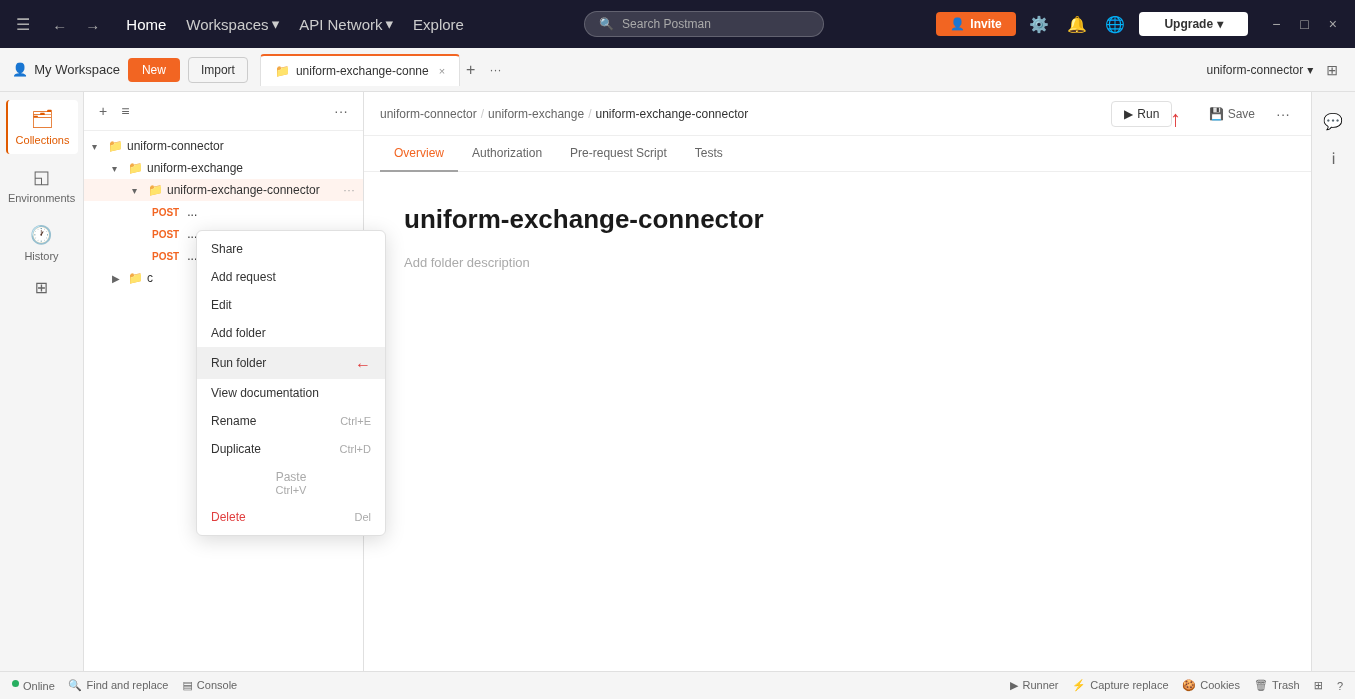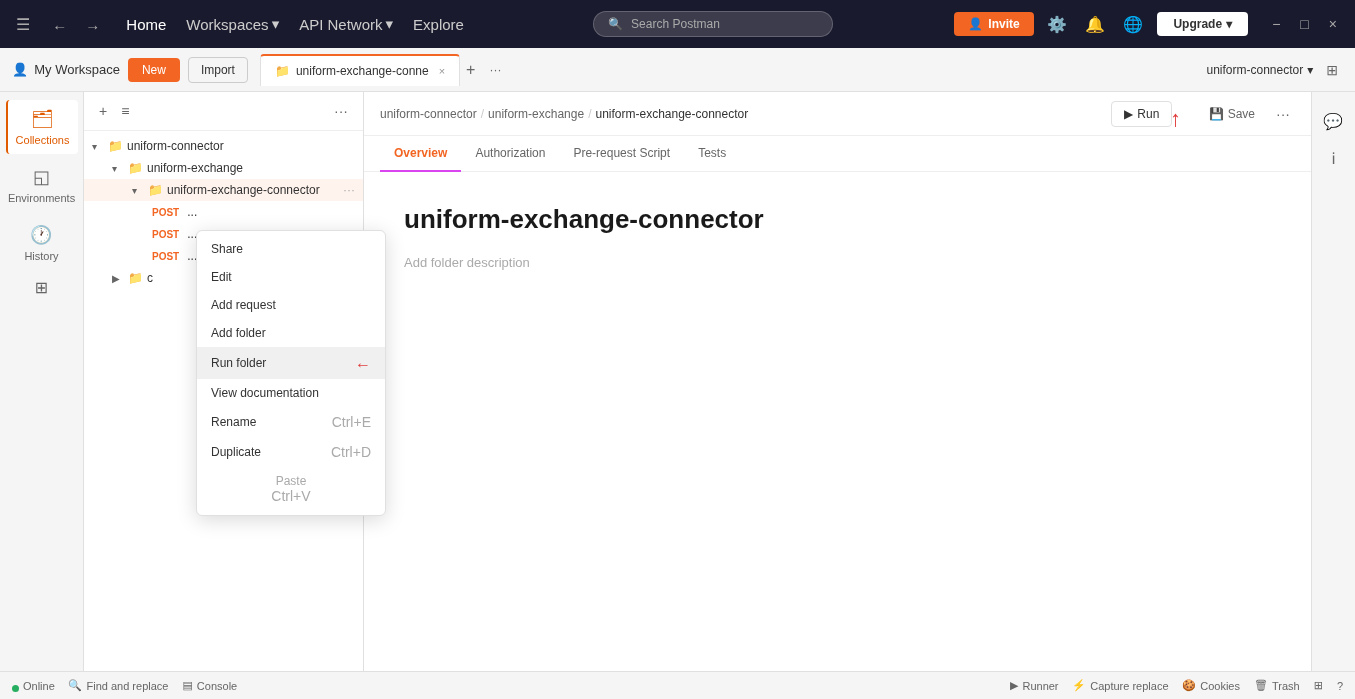--- a/index.html
+++ b/index.html
@@ -11,21 +11,21 @@
     .titlebar-nav { display: flex; gap: 6px; }
     .titlebar-nav button { background: none; border: none; color: #aaa; cursor: pointer; font-size: 15px; padding: 4px 6px; border-radius: 3px; }
     .titlebar-menu { display: flex; align-items: center; gap: 4px; }
     .titlebar-menu-item { color: #ccc; font-size: 15px; cursor: pointer; padding: 4px 8px; border-radius: 4px; display: flex; align-items: center; gap: 3px; }
     .titlebar-menu-item.active { color: #fff; }
     .titlebar-center { flex: 1; display: flex; justify-content: center; }
     .search-bar { background: rgba(255,255,255,0.15); border: 1px solid rgba(255,255,255,0.2); border-radius: 20px; padding: 5px 14px; display: flex; align-items: center; gap: 8px; width: 240px; color: #aaa; font-size: 12px; cursor: pointer; }
     .titlebar-right { display: flex; align-items: center; gap: 10px; }
     .btn-invite { background: #f26522; border: none; color: #fff; padding: 5px 14px; border-radius: 4px; font-size: 12px; cursor: pointer; display: flex; align-items: center; gap: 5px; font-weight: 600; }
     .titlebar-icon-btn { background: none; border: none; color: #aaa; cursor: pointer; font-size: 16px; padding: 4px; border-radius: 3px; }
-    .btn-upgrade { background: #fff; border: none; color: #333; padding: 5px 16px; border-radius: 4px; font-size: 12px; cursor: pointer; font-weight: 600; display: flex; align-items: center; gap: 4px; }
+    .btn-upgrade { background: #fff; border: none; color: #333; padding: 5px 25px; border-radius: 4px; font-size: 12px; cursor: pointer; font-weight: 600; display: flex; align-items: center; gap: 4px; }
     .window-controls { display: flex; gap: 8px; margin-left: 8px; }
     .window-btn { background: none; border: none; color: #aaa; font-size: 14px; cursor: pointer; padding: 2px 6px; }
 
     
     .workspace-bar { display: flex; align-items: center; justify-content: space-between; padding: 0 12px; height: 44px; background: #f5f5f5; border-bottom: 1px solid #e0e0e0; flex-shrink: 0; }
     .workspace-left { display: flex; align-items: center; gap: 8px; }
     .workspace-name { display: flex; align-items: center; gap: 6px; font-size: 13px; color: #333; font-weight: 500; }
     .btn-new { background: #f26522; border: none; color: #fff; padding: 5px 14px; border-radius: 4px; font-size: 12px; cursor: pointer; font-weight: 500; }
     .btn-import { background: none; border: 1px solid #ccc; color: #333; padding: 5px 12px; border-radius: 4px; font-size: 12px; cursor: pointer; }
     .tabs-bar { display: flex; align-items: center; flex: 1; overflow: hidden; margin: 0 12px; }
@@ -62,53 +62,53 @@
     .tree-label { flex: 1; }
     .tree-more { color: #aaa; font-size: 12px; margin-left: auto; }
     .tree-badge { font-size: 10px; color: #f26522; font-weight: 600; margin-right: 4px; }
 
     
     .context-menu { position: absolute; left: 196px; top: 230px; width: 190px; background: #fff; border: 1px solid #e0e0e0; border-radius: 6px; box-shadow: 0 4px 20px rgba(0,0,0,0.15); z-index: 100; padding: 4px 0; }
     .ctx-item { display: flex; align-items: center; justify-content: space-between; padding: 7px 14px; font-size: 12px; color: #333; cursor: pointer; }
     .ctx-item.highlighted { background: #f0f0f0; }
     .ctx-item.danger { color: #e03e3e; }
     .ctx-item.disabled { color: #aaa; cursor: default; flex-direction: column; }
-    .ctx-item .shortcut { color: #aaa; font-size: 14px; }
+    .ctx-item .shortcut { color: #aaa; font-size: 11px; }
     .ctx-arrow { color: #e03e3e; font-size: 16px; margin-left: 4px; }
 
     
     .content { flex: 1; display: flex; flex-direction: column; overflow: hidden; }
     .content-header { display: flex; align-items: center; justify-content: space-between; padding: 0 16px; height: 44px; border-bottom: 1px solid #eee; flex-shrink: 0; }
     .breadcrumb { display: flex; align-items: center; gap: 4px; font-size: 12px; color: #666; }
     .breadcrumb-sep { color: #ccc; }
     .breadcrumb-current { color: #333; font-weight: 500; }
     .content-actions { display: flex; align-items: center; gap: 8px; }
     .btn-run { background: #fff; border: 1px solid #e0e0e0; color: #333; padding: 5px 12px; border-radius: 4px; font-size: 12px; cursor: pointer; display: flex; align-items: center; gap: 4px; font-weight: 500; }
     .btn-save { background: none; border: none; color: #666; font-size: 12px; cursor: pointer; padding: 5px 8px; margin-left: 21px; }
     .run-arrow { color: #e03e3e; font-size: 20px; display: block; text-align: center; margin-top: -2px; }
 
     
     .content-tabs { display: flex; align-items: center; padding: 0 16px; border-bottom: 1px solid #eee; flex-shrink: 0; }
     .content-tab { padding: 10px 14px; font-size: 12px; color: #666; cursor: pointer; border-bottom: 2px solid transparent; margin-bottom: -1px; }
-    .content-tab.active { color: #f26522; border-bottom: 2px solid #d946ef; font-weight: 700; }
+    .content-tab.active { color: #f26522; border-bottom: 2px solid #a3a3a3; font-weight: 400; }
 
     
     .content-body { flex: 1; padding: 32px 40px; overflow-y: auto; }
     .folder-title { font-size: 26px; font-weight: 700; color: #1a1a1a; margin-bottom: 20px; }
     .folder-desc { color: #aaa; font-size: 13px; }
 
     
     .right-panel { width: 44px; background: #f5f5f5; border-left: 1px solid #e0e0e0; display: flex; flex-direction: column; align-items: center; padding-top: 12px; flex-shrink: 0; }
     .right-icon { color: #666; font-size: 16px; cursor: pointer; padding: 8px; border-radius: 4px; }
 
     
     .statusbar { display: flex; align-items: center; justify-content: space-between; padding: 0 12px; height: 28px; background: #f5f5f5; border-top: 1px solid #e0e0e0; flex-shrink: 0; font-size: 11px; color: #666; }
     .statusbar-left { display: flex; align-items: center; gap: 14px; }
     .statusbar-right { display: flex; align-items: center; gap: 14px; }
-    .status-item { display: flex; align-items: flex-end; gap: 4px; cursor: pointer; }
+    .status-item { display: flex; align-items: flex-start; gap: 4px; cursor: pointer; }
     .online-dot { width: 7px; height: 7px; border-radius: 50%; background: #27ae60; display: inline-block; }
   </style>
 </head>
 <body>
 
 <div class="titlebar">
   <div class="titlebar-left">
     <button class="titlebar-icon-btn">☰</button>
     <div class="titlebar-nav">
       <button class="titlebar-nav button">←</button>
@@ -246,24 +246,24 @@
         <span class="tree-icon">📁</span>
         <span class="tree-label">c</span>
       </div>
     </div>
 
     <div class="context-menu">
       <div class="ctx-item">
         <span>Share</span>
       </div>
       <div class="ctx-item">
+        <span>Add request</span>
+      </div>
+      <div class="ctx-item">
         <span>Edit</span>
-      </div>
-      <div class="ctx-item">
-        <span>Add request</span>
       </div>
       <div class="ctx-item">
         <span>Add folder</span>
       </div>
       <div class="ctx-item highlighted">
         <span>Run folder</span>
         <span class="ctx-arrow">←</span>
       </div>
       <div class="ctx-item">
         <span>View documentation</span>
@@ -272,20 +272,24 @@
         <span>Rename</span>
         <span class="shortcut">Ctrl+E</span>
       </div>
       <div class="ctx-item">
         <span>Duplicate</span>
         <span class="shortcut">Ctrl+D</span>
       </div>
       <div class="ctx-item disabled">
         <span>Paste</span>
         <span class="shortcut">Ctrl+V</span>
+      </div>
+      <div class="ctx-item danger">
+        <span>Delete</span>
+        <span class="shortcut">Del</span>
       </div>
     </div>
   </div>
 
   <div class="content">
 
     <div class="content-header">
       <div class="breadcrumb">
         <span>uniform-connector</span>
         <span class="breadcrumb-sep">/</span>

